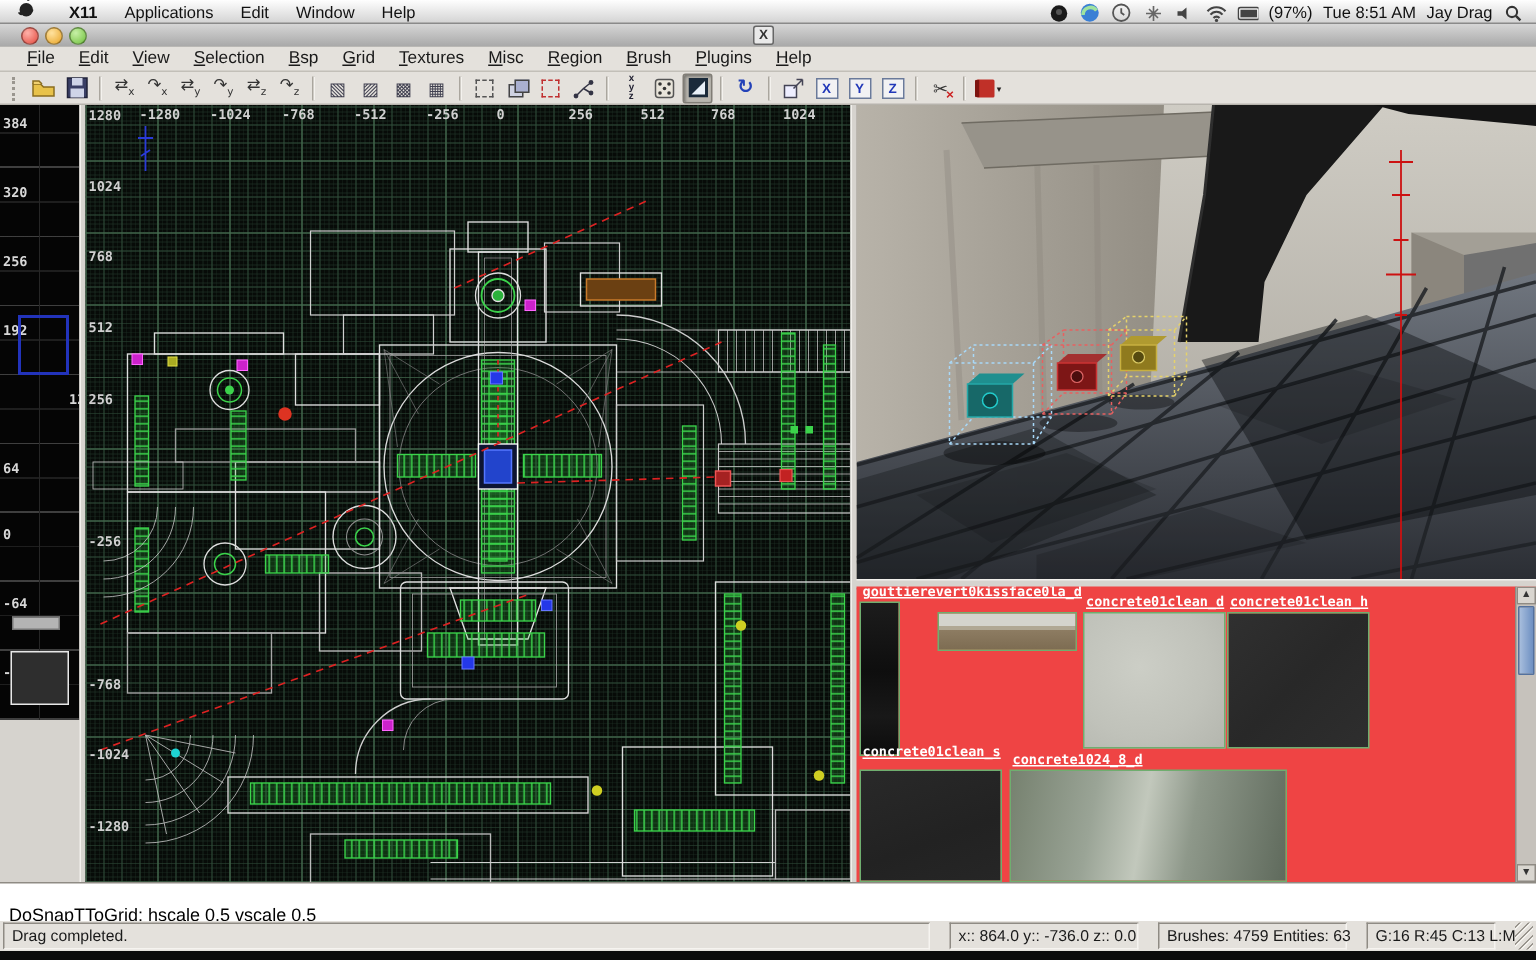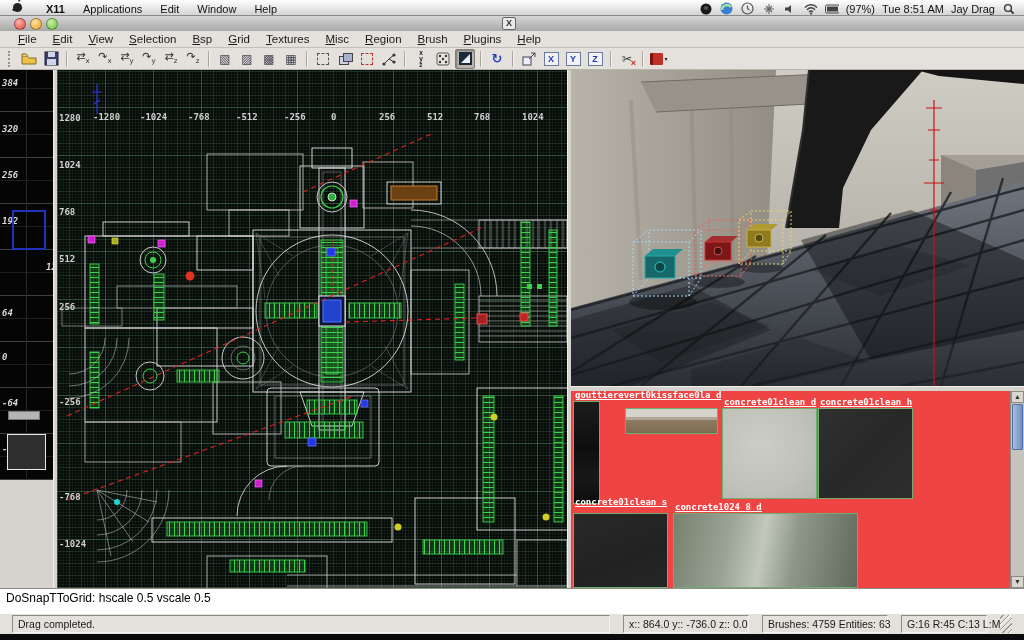--- a/index.html
+++ b/index.html
@@ -55,32 +55,32 @@
   .book{display:inline-block;width:10px;height:12px;background:#c03028;border-left:3px solid #7d1410;border-radius:1px;}
   .caret{font-size:6px;color:#222;margin-left:1px;}
   .xyzg{font-size:6.5px;font-weight:bold;line-height:6px;color:#223;text-align:left;}
 
   
   #workspace{position:absolute;left:0;top:70px;width:1024px;height:518px;background:#d6d3ce;}
   #zruler{position:absolute;left:0;top:0;width:53px;height:410px;background:#050505;overflow:hidden;
     background-image:
       linear-gradient(90deg,transparent 26px,#262626 26px,#262626 27px,transparent 27px),
       repeating-linear-gradient(0deg,rgba(90,90,90,.55) 0 1px,transparent 1px 46px),
-      repeating-linear-gradient(0deg,rgba(55,55,55,.5) 0 1px,transparent 1px 23px); font-style: italic;}
+      repeating-linear-gradient(0deg,rgba(55,55,55,.5) 0 1px,transparent 1px 23px);}
   .zlab{position:absolute;left:2px;font-family:"DejaVu Sans Mono",monospace;font-size:9px;font-weight:bold;color:#d8d8d8;}
   .vsplit{position:absolute;top:0;width:5px;height:518px;background:#d6d3ce;border-left:1px solid #f2f0ec;border-right:1px solid #9a968f;}
   #view2d{position:absolute;left:57px;top:0;width:510px;height:518px;overflow:hidden;background:#070b08;
     background-image:
       repeating-linear-gradient(0deg,rgba(72,112,82,.5) 0 1px,transparent 1px 48px),
       repeating-linear-gradient(90deg,rgba(72,112,82,.5) 0 1px,transparent 1px 48px),
       repeating-linear-gradient(0deg,rgba(48,78,58,.42) 0 1px,transparent 1px 12px),
       repeating-linear-gradient(90deg,rgba(48,78,58,.42) 0 1px,transparent 1px 12px),
       repeating-linear-gradient(0deg,rgba(32,52,40,.32) 0 1px,transparent 1px 3px),
       repeating-linear-gradient(90deg,rgba(32,52,40,.32) 0 1px,transparent 1px 3px);}
-  .rlab{position:absolute;font-family:"DejaVu Sans Mono",monospace;font-size:9px;font-weight:bold;color:#d0d0d0;z-index:5;margin-top:40px;}
+  .rlab{position:absolute;font-family:"DejaVu Sans Mono",monospace;font-size:9px;font-weight:bold;color:#d0d0d0;z-index:5;}
   #view3d{position:absolute;left:571px;top:0;width:453px;height:316px;background:#9a968e;overflow:hidden;}
   #hsplit{position:absolute;left:571px;top:316px;width:453px;height:5px;background:#d6d3ce;
     border-top:1px solid #f2f0ec;border-bottom:1px solid #9a968f;}
   #texbrowser{position:absolute;left:571px;top:321px;width:453px;height:197px;background:#ef4444;overflow:hidden;}
   .texname{position:absolute;font-family:"DejaVu Sans Mono",monospace;font-size:9px;font-weight:bold;
     color:#fff;text-decoration:underline;white-space:nowrap;z-index:4;}
   .tex{position:absolute;border:1px solid #6fae6f;box-sizing:border-box;}
   .tex-strip-dark{background:linear-gradient(180deg,#1c1c1c,#0e0e0e 45%,#181818 75%,#0c0c0c);}
   .tex-gutter{background:linear-gradient(180deg,#d4d4cd 0 8px,#b0a894 8px 11px,#8d7c62 11px,#7d6c52);}
   .tex-light{background:radial-gradient(circle at 40% 40%,#ccceC6,#c0c2ba 60%,#b4b6ae);background-color:#c4c6be;}
@@ -88,23 +88,23 @@
   .tex-dark2{background:linear-gradient(160deg,#292929,#222 60%,#262626);}
   .tex-mottled{background:linear-gradient(100deg,#76816f 0%,#9aa496 30%,#c2c8bc 48%,#8e988a 65%,#5f6a5c 100%);}
   #texscroll{position:absolute;right:0;top:0;width:13px;height:197px;background:#c6c2bc;border-left:1px solid #8f8b84;}
   .step{position:absolute;left:0;width:13px;height:12px;background:#d9d6d0;border:1px solid #8f8b84;box-sizing:border-box;
     font-size:7px;line-height:10px;text-align:center;color:#333;}
   #thumb{position:absolute;left:1px;top:13px;width:11px;height:46px;background:linear-gradient(90deg,#a8bedd,#6e90c2);
     border:1px solid #53719e;box-sizing:border-box;border-radius:1px;}
 
   
   #consolebar{position:absolute;left:0;top:588px;width:1024px;height:26px;background:#fff;
-    border-top:1px solid #8f8b84;font-size:12px;color:#000;padding:2px 6px;box-sizing:border-box;}
+    border-top:1px solid #8f8b84;font-size:12px;color:#000;padding:14px 6px;box-sizing:border-box;}
   #statusbar{position:absolute;left:0;top:614px;width:1024px;height:20px;background:#e4e1dc;
-    display:flex;align-items:stretch;font-size:10.5px;color:#1a1a1a;padding:1px 12px;box-sizing:border-box;gap:13px;}
+    display:flex;align-items:stretch;font-size:10.5px;color:#1a1a1a;padding:1px 2px;box-sizing:border-box;gap:13px;}
   .scell{border:1px solid;border-color:#8f8b84 #f6f4f0 #f6f4f0 #8f8b84;background:#e4e1dc;
     padding:1px 5px;white-space:nowrap;display:flex;align-items:center;box-sizing:border-box;}
   #cell-msg{flex:1 1 auto;}
   #grip{width:12px;background:
     repeating-linear-gradient(135deg,transparent 0 2px,#9a968f 2px 3px,#f4f2ee 3px 4px);}
   #bottomstrip{position:absolute;left:0;top:634px;width:1024px;height:6px;background:#0b0b0b;}
 </style>
 </head>
 <body>
 

